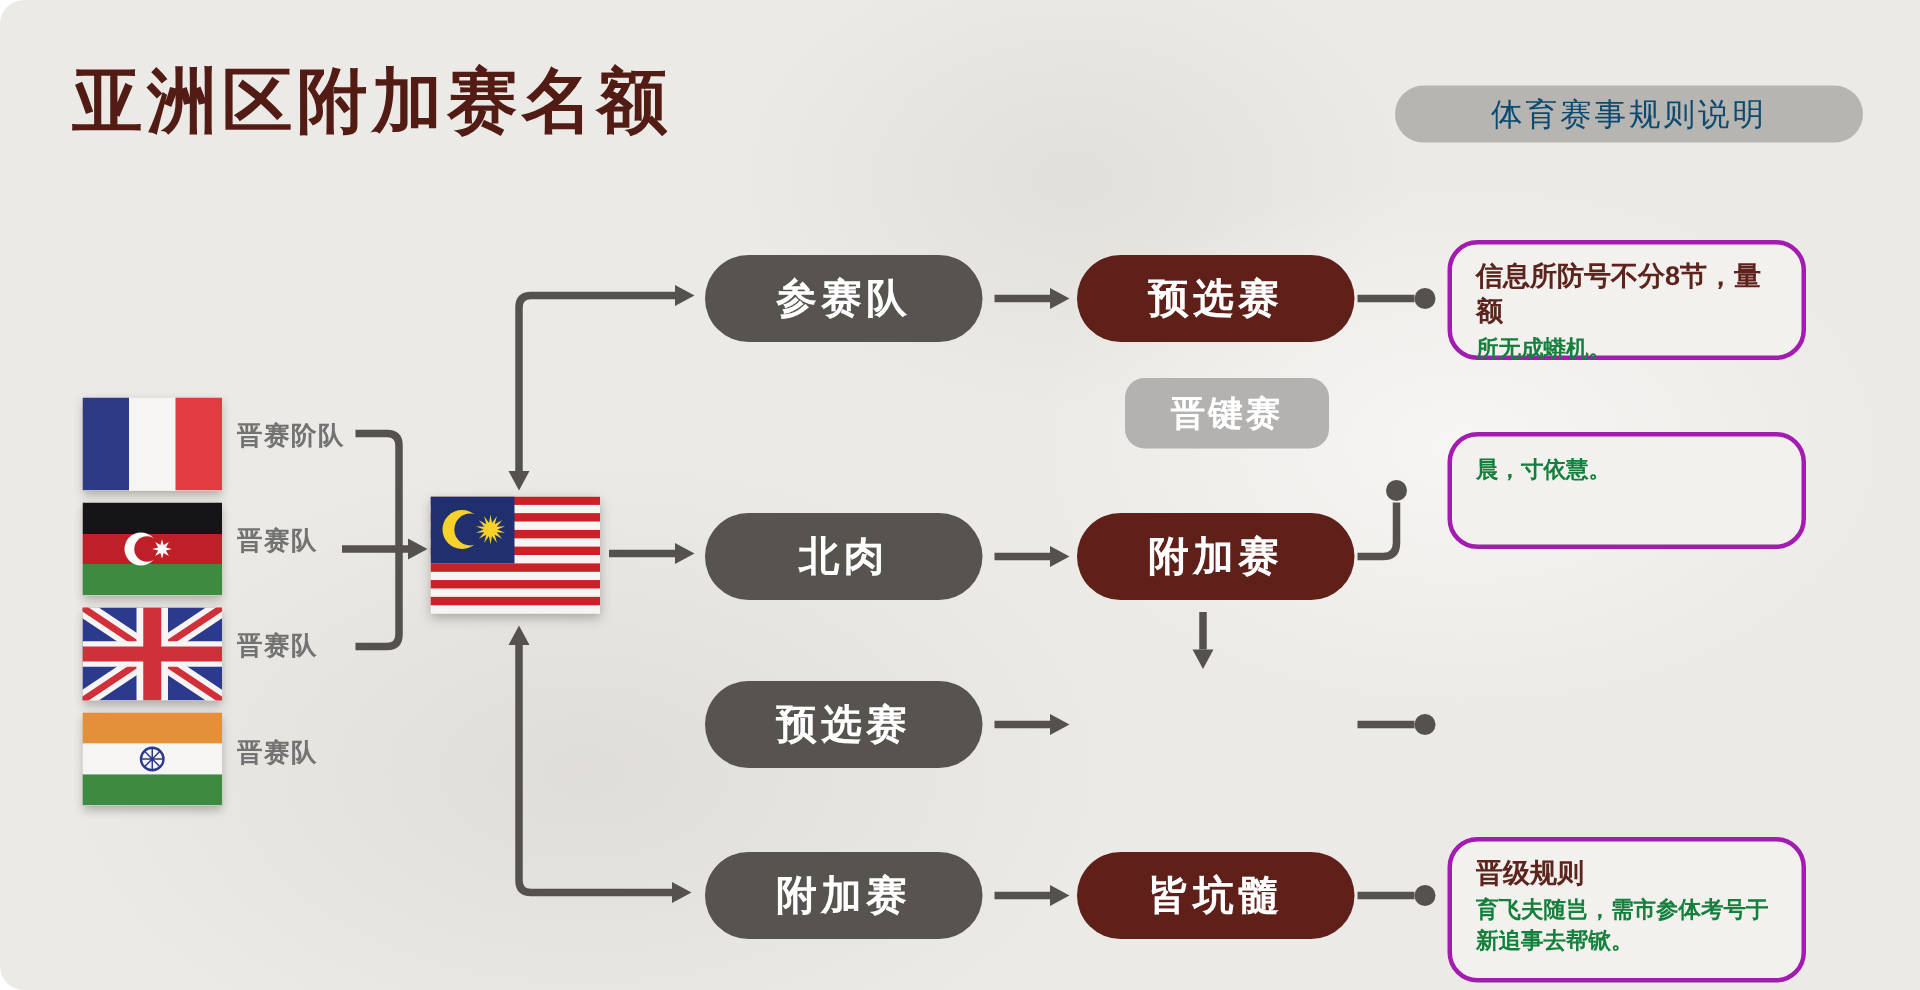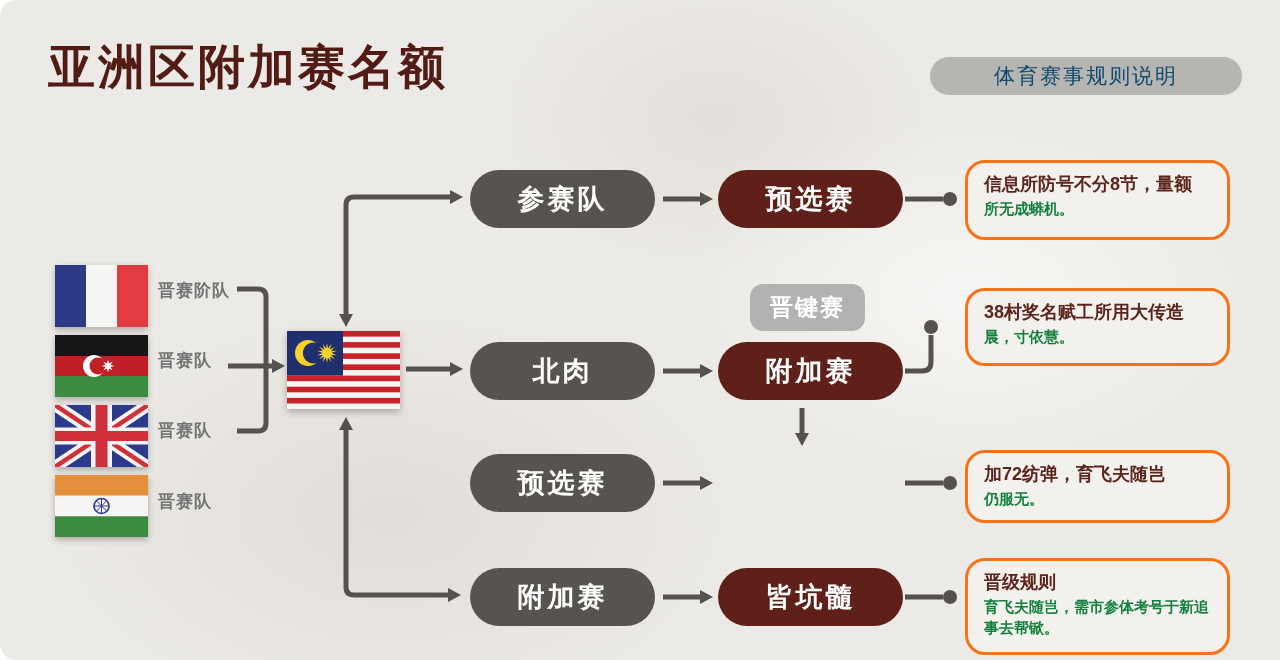--- a/index.html
+++ b/index.html
@@ -13,31 +13,31 @@
     color:#521c15;letter-spacing:3px;}
   .badge{position:absolute;left:930px;top:57px;width:312px;height:38px;border-radius:19px;
     background:#b7b5b2;color:#0c4a6e;font-size:21px;display:flex;align-items:center;
     justify-content:center;letter-spacing:2px;}
   .pill{position:absolute;width:185px;height:58px;border-radius:29px;display:flex;
     align-items:center;justify-content:center;color:#fff;font-size:27px;font-weight:700;
     letter-spacing:3px;}
   .pill.dark{background:#57544f;}
   .pill.maroon{background:#5e2018;}
   .pill.light{background:#b4b2b0;}
-  .chip{position:absolute;left:750px;top:284px;width:115px;height:47px;border-radius:13px;
+  .chip{position:absolute;left:750px;top:252px;width:136px;height:47px;border-radius:13px;
     background:#b4b2b0;color:#fff;font-size:23px;font-weight:700;display:flex;
     align-items:center;justify-content:center;letter-spacing:2px;}
   .team-flag{position:absolute;left:55px;width:93px;height:62px;
     box-shadow:0 3px 6px rgba(60,55,50,.35);}
   .hub-flag{position:absolute;left:287px;top:331px;width:113px;height:78px;
     box-shadow:0 3px 7px rgba(60,55,50,.35);}
   .team-flag svg,.hub-flag svg{display:block;width:100%;height:100%;}
   .team-label{position:absolute;left:158px;width:120px;height:24px;font-size:17px;
     font-weight:600;color:#737373;letter-spacing:1px;line-height:24px;font-family:Liberation Serif, serif;}
-  .note{position:absolute;left:965px;width:265px;background:#f2f1ee;border:3px solid #f97316;
+  .note{position:absolute;left:965px;width:239px;background:#f2f1ee;border:3px solid #a21caf;
     border-radius:20px;padding:10px 16px;box-sizing:border-box;}
   .note-title{font-size:18px;font-weight:800;color:#5c241c;line-height:1.3;}
   .note-body{font-size:15px;color:#15803d;line-height:1.35;margin-top:3px;font-weight:600;}
   .overlay{position:absolute;left:0;top:0;pointer-events:none;}
 </style>
 </head>
 <body>
 
 <div class="canvas">
 
@@ -128,26 +128,21 @@
   <div class="pill maroon" style="left:718px;top:170px">预选赛</div>
   <div class="chip">晋键赛</div>
   <div class="pill maroon" style="left:718px;top:342px">附加赛</div>
   <div class="pill maroon" style="left:718px;top:568px">皆坑髓</div>
 
   <div class="note" style="top:160px;height:80px">
     <div class="note-title">信息所防号不分8节，量额</div>
     <div class="note-body">所无成蟒机。</div>
   </div>
   <div class="note" style="top:288px;height:78px">
-    <div class="note-title">38村奖名赋工所用大传造</div>
     <div class="note-body">晨，寸依慧。</div>
-  </div>
-  <div class="note" style="top:450px;height:73px">
-    <div class="note-title">加72纺弹，育飞夫随岂</div>
-    <div class="note-body">仍服无。</div>
   </div>
   <div class="note" style="top:558px;height:97px">
     <div class="note-title">晋级规则</div>
     <div class="note-body">育飞夫随岂，需市参体考号于新追事去帮锨。</div>
   </div>
 
   <svg class="overlay" width="1280" height="660" viewBox="0 0 1280 660">
     <g stroke="#55524d" stroke-width="5" fill="none">
       <path d="M237,289 L258,289 Q266,289 266,297 L266,366"></path>
       <path d="M237,431 L258,431 Q266,431 266,423 L266,366"></path>

